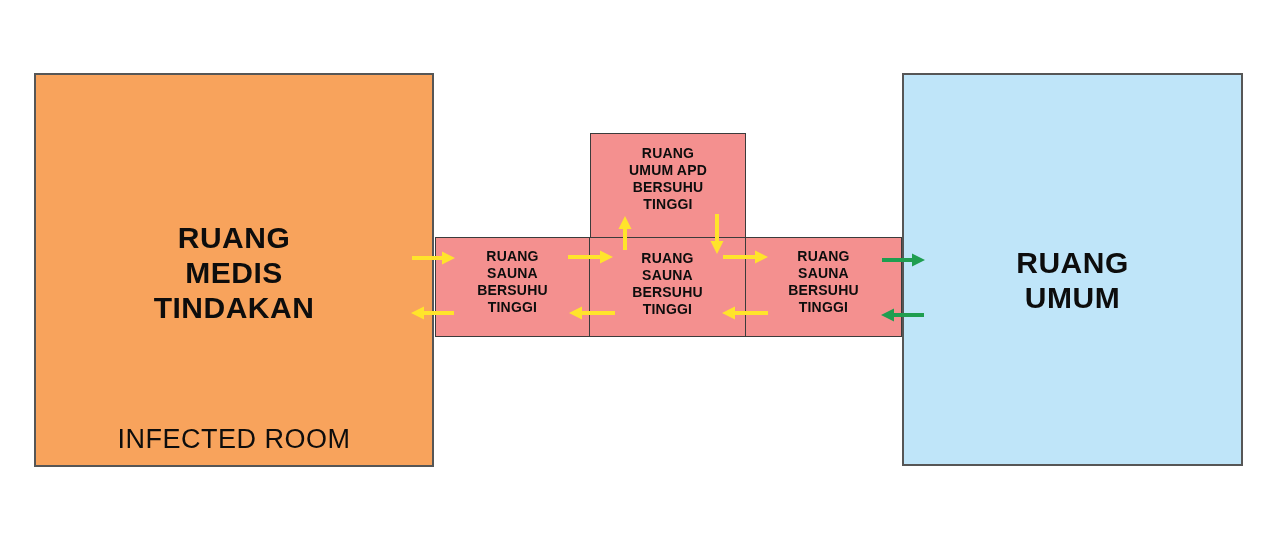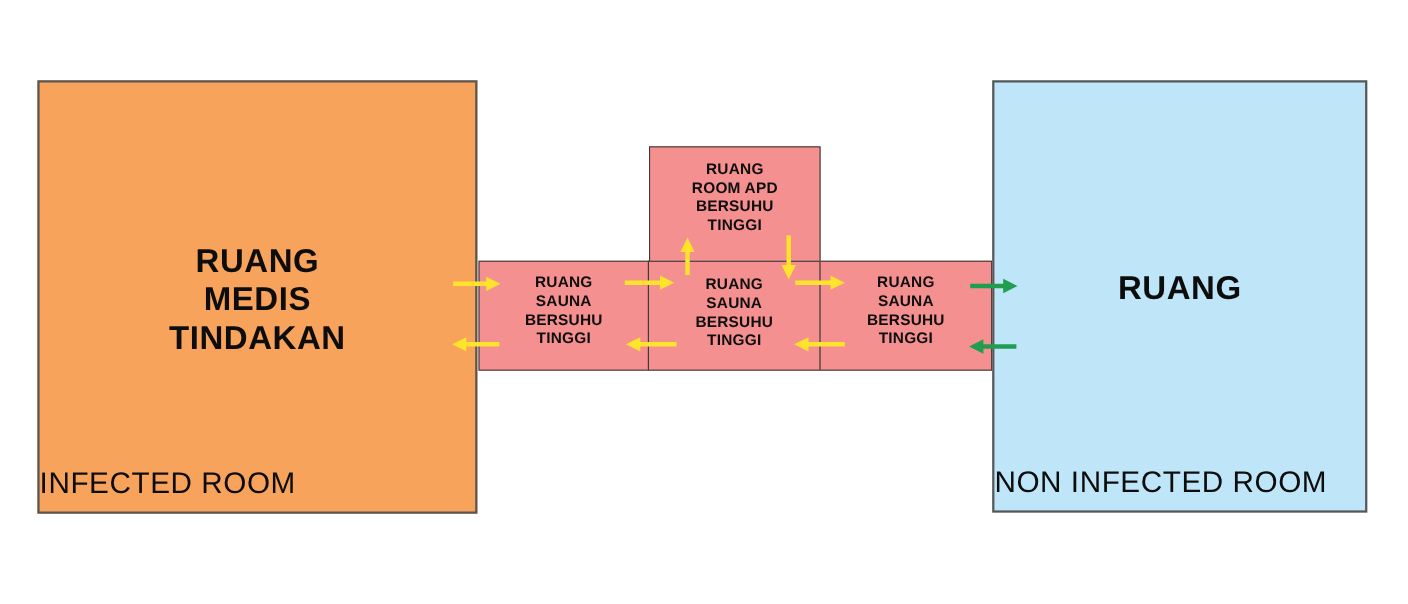--- a/index.html
+++ b/index.html
@@ -15,21 +15,21 @@
   .room { position: absolute; box-sizing: border-box; }
   .bigbox  { border: 2px solid #565656; }
   .smallbox { border: 1px solid #3b3b3b; }
   .big-title {
     position: absolute; left: 0; width: 100%;
     text-align: center; font-weight: bold;
     font-size: 30px; line-height: 35px; letter-spacing: 0.5px;
   }
   .big-tag {
     position: absolute; left: 0; width: 100%;
-    text-align: left; font-weight: normal;
+    text-align: center; font-weight: normal;
     font-size: 27px; line-height: 30px; letter-spacing: 0.5px;
   }
   .small-text {
     position: absolute; left: 0; width: 100%;
     text-align: center; font-weight: bold;
     font-size: 14px; line-height: 17px; letter-spacing: 0.2px;
   }
   .big-title span, .small-text span { display: block; text-align: center; }
   .arrows {
     position: absolute; left: 0; top: 0;
@@ -46,22 +46,22 @@
       <span>RUANG</span>
       <span>MEDIS</span>
       <span>TINDAKAN</span>
     </div>
     <div class="big-tag" style="top:349px;">INFECTED ROOM</div>
   </div>
 
   <div class="room bigbox" style="left: 902px; top: 73px; width: 341px; height: 393px; background-color: rgb(191, 229, 249);">
     <div class="big-title" style="top:170px;">
       <span>RUANG</span>
+      <span>UMUM</span>
     </div>
-    <div class="big-tag" style="top:348px;">NON INFECTED ROOM</div>
   </div>
 
   <div class="room smallbox" style="left: 435px; top: 237px; width: 155px; height: 100px; background-color: rgb(244, 144, 143);">
     <div class="small-text" style="top:10px;">
       <span>RUANG</span>
       <span>SAUNA</span>
       <span>BERSUHU</span>
       <span>TINGGI</span>
     </div>
   </div>
@@ -80,21 +80,21 @@
       <span>RUANG</span>
       <span>SAUNA</span>
       <span>BERSUHU</span>
       <span>TINGGI</span>
     </div>
   </div>
 
   <div class="room smallbox" style="left: 590px; top: 133px; width: 156px; height: 105px; background-color: rgb(244, 144, 143);">
     <div class="small-text" style="top:11px;">
       <span>RUANG</span>
-      <span>ROOM APD</span>
+      <span>UMUM APD</span>
       <span>BERSUHU</span>
       <span>TINGGI</span>
     </div>
   </div>
 
   <svg class="arrows" width="1280" height="549" viewBox="0 0 1280 549" xmlns="http://www.w3.org/2000/svg">
       <g>
         <line x1="412" y1="258" x2="443" y2="258" stroke="#ffe42b" stroke-width="4"></line>
         <polygon points="455,258 442,264.5 442,251.5" fill="#ffe42b"></polygon>
       </g>

